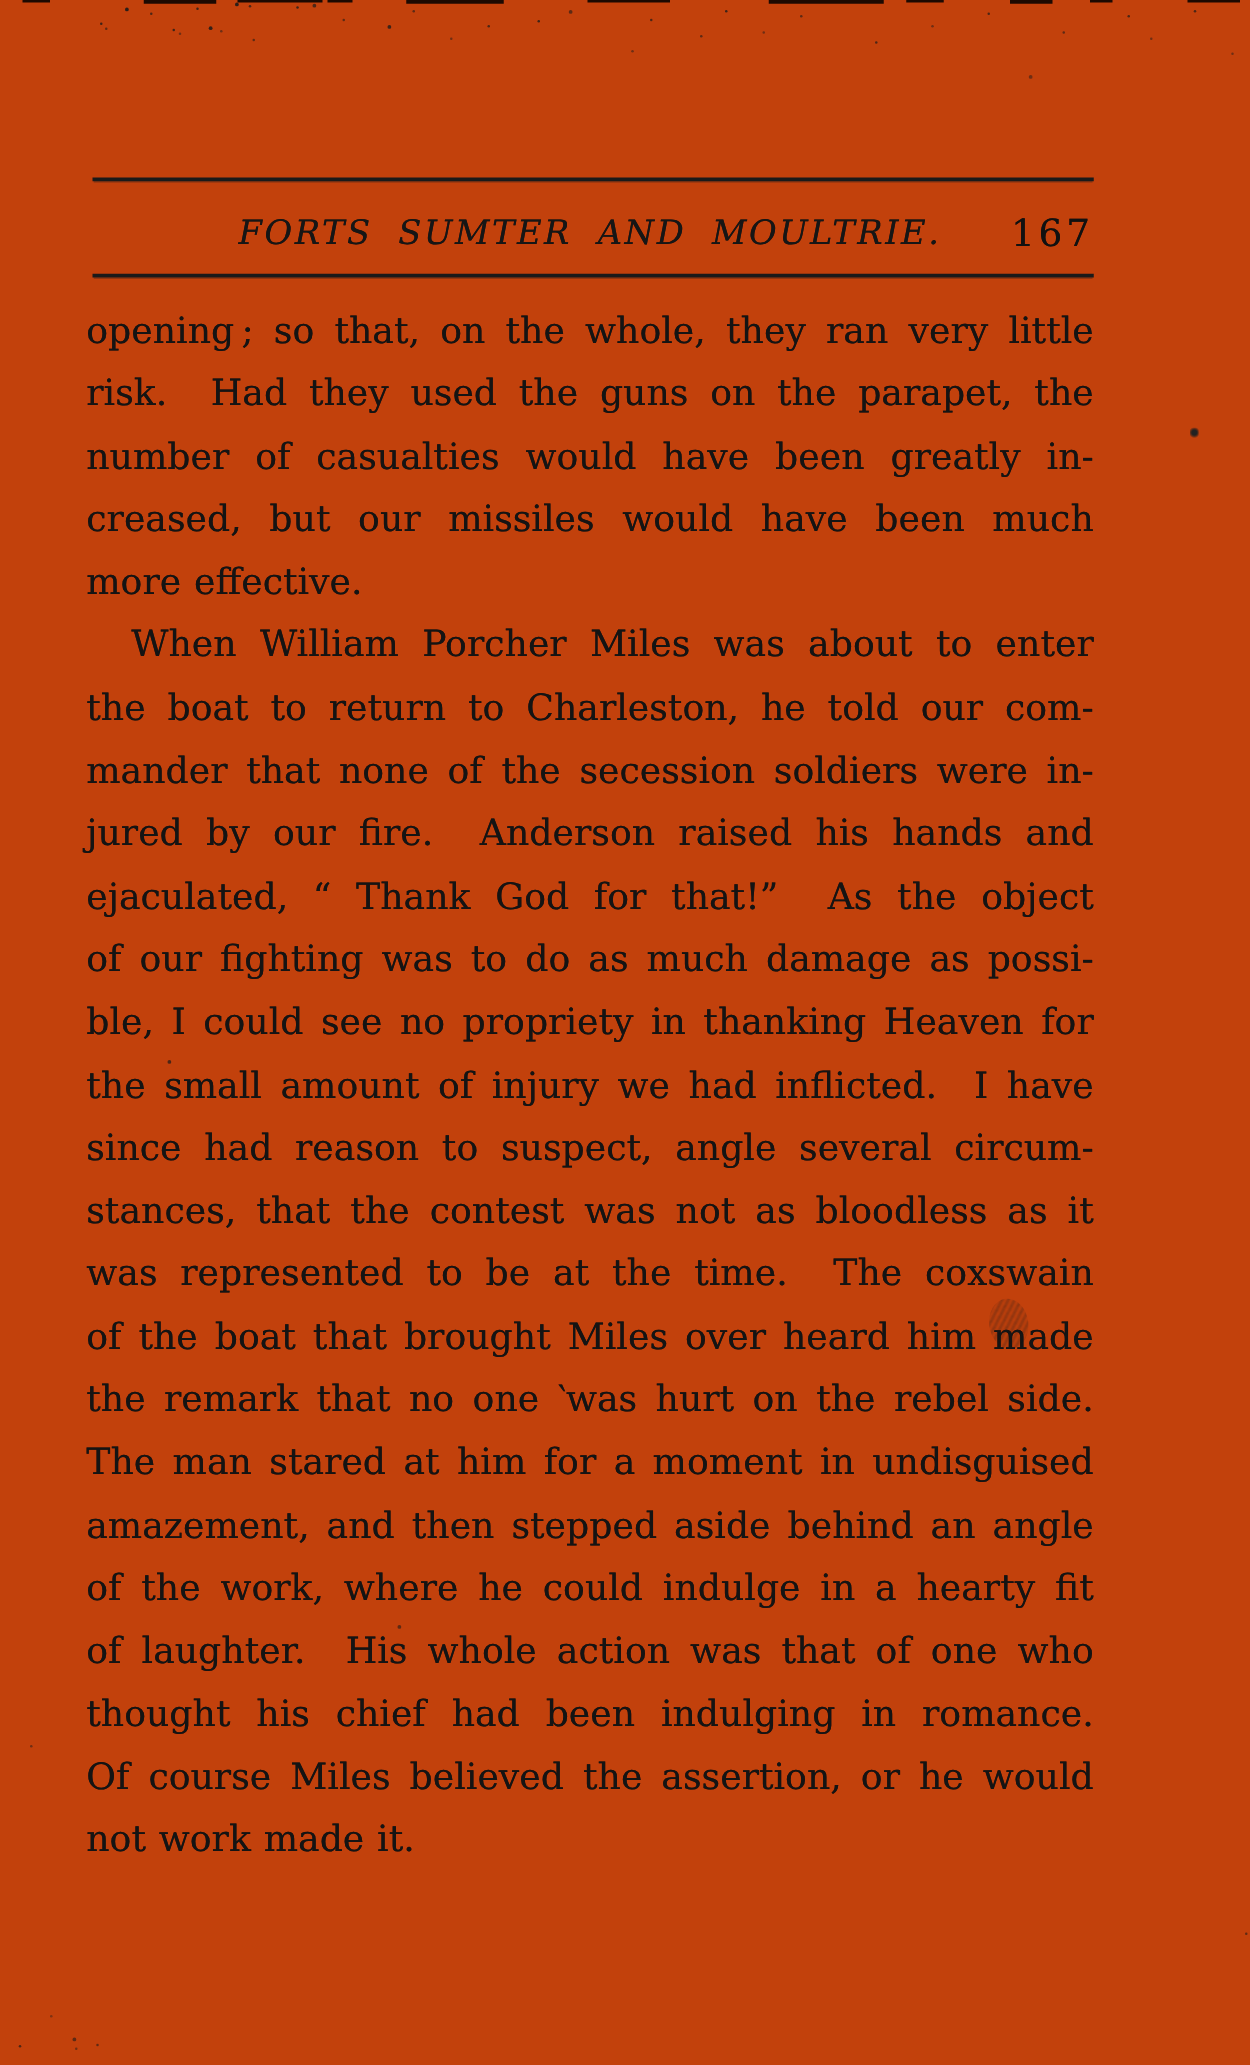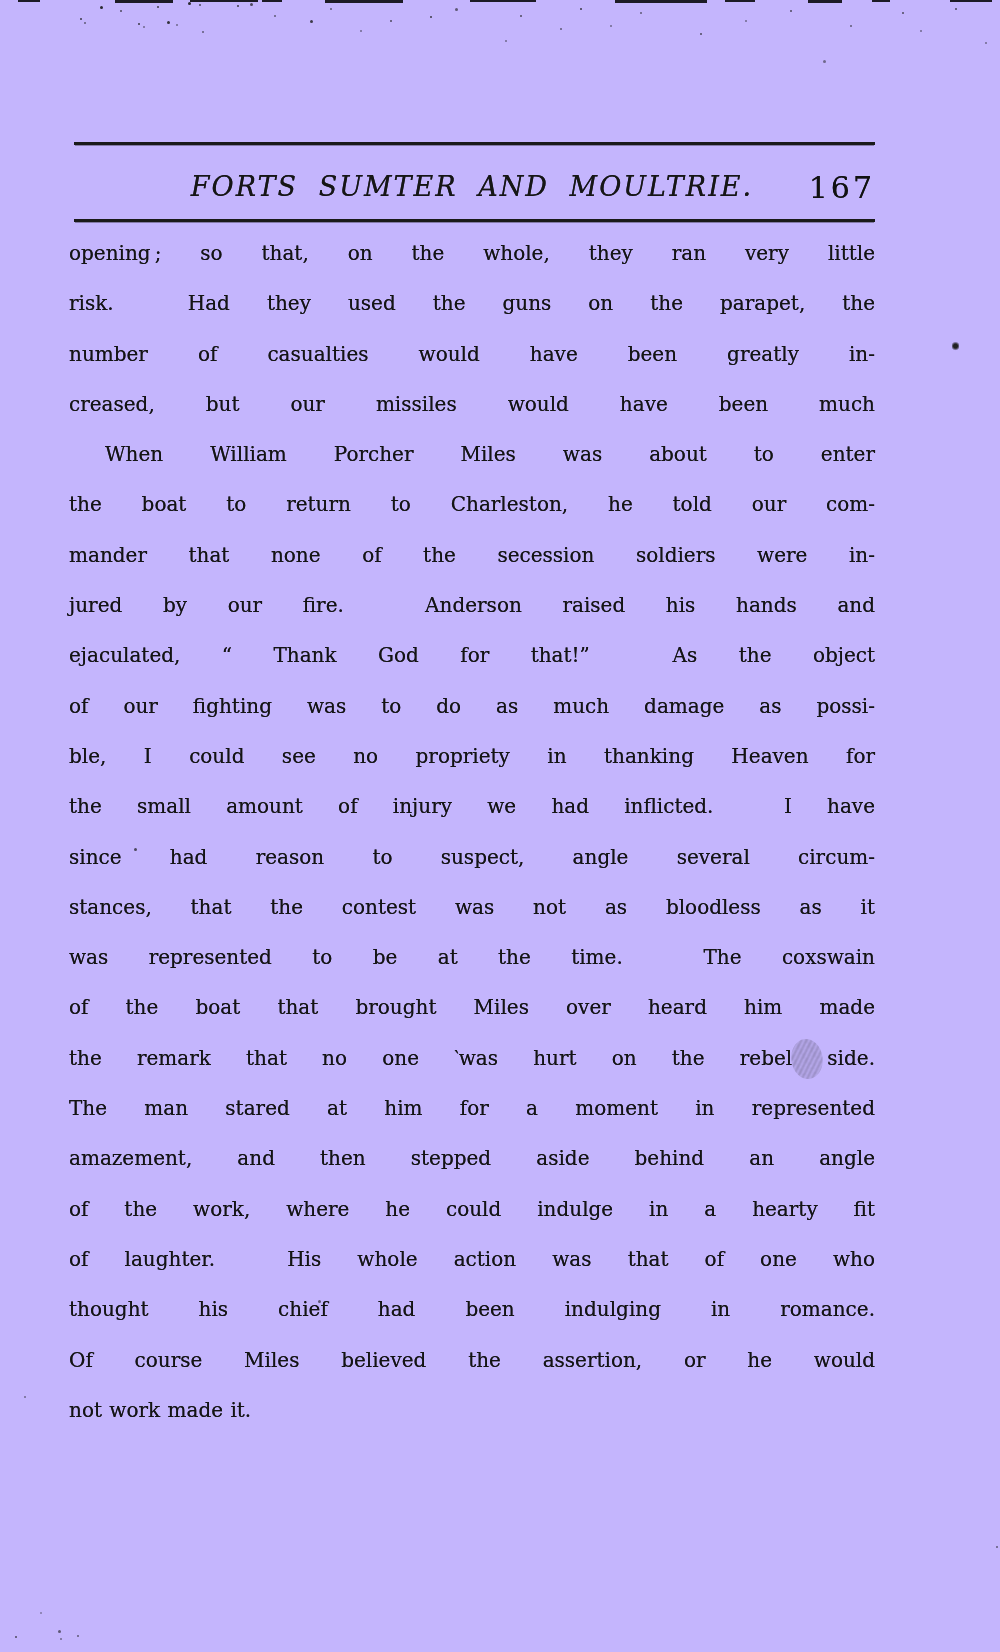--- a/index.html
+++ b/index.html
@@ -1,21 +1,21 @@
 <!DOCTYPE html>
 <html><head>
 <meta charset="utf-8">
 <style>
   html, body { margin: 0; padding: 0; background: #ffffff; }
 
   .page {
     position: relative;
     width: 1000px;
     height: 1652px;
-    background: #c4b5fd;
+    background: #c2410c;
     overflow: hidden;
     font-family: "DejaVu Serif", serif;
     color: #141414;
   }
 
   
   .rule {
     position: absolute;
     left: 74px;
     width: 801px;
@@ -52,24 +52,24 @@
     font-size: 30px;
     line-height: 48px;
     letter-spacing: 3px;
     color: #111111;
     text-shadow: 0 0 0.5px rgba(10,10,10,0.8);
   }
 
   
   .page-body {
     position: absolute;
-    top: 228px;
+    top: 239px;
     left: 69px;
     width: 806px;
-    font-size: 20px;
+    font-size: 29px;
     text-shadow: 0 0 0.5px rgba(10,10,10,0.75);
   }
   .line {
     height: 50.3px;
     line-height: 50.3px;
     text-align: justify;
     text-align-last: justify;
     word-spacing: 1px;
     overflow: visible;
     white-space: normal;
@@ -126,36 +126,37 @@
   </div>
 
   <div class="rule rule-bottom"></div>
 
   <div class="page-body">
       <div class="para">
         <div class="line">opening ; so that, on the whole, they ran very little</div>
         <div class="line">risk.&nbsp; Had they used the guns on the parapet, the</div>
         <div class="line">number of casualties would have been greatly in-</div>
         <div class="line">creased, but our missiles would have been much</div>
+        <div class="line last">more effective.</div>
       </div>
       <div class="para">
         <div class="line indent">When William Porcher Miles was about to enter</div>
         <div class="line">the boat to return to Charleston, he told our com-</div>
         <div class="line">mander that none of the secession soldiers were in-</div>
         <div class="line">jured by our fire.&nbsp; Anderson raised his hands and</div>
         <div class="line">ejaculated, “&nbsp;Thank God for that!”&nbsp; As the object</div>
         <div class="line">of our fighting was to do as much damage as possi-</div>
         <div class="line">ble, I could see no propriety in thanking Heaven for</div>
         <div class="line">the small amount of injury we had inflicted.&nbsp; I have</div>
         <div class="line">since had reason to suspect, angle several circum-</div>
         <div class="line">stances, that the contest was not as bloodless as it</div>
         <div class="line">was represented to be at the time.&nbsp; The coxswain</div>
         <div class="line">of the boat that brought Miles over heard him made</div>
         <div class="line">the remark that no one ‵was hurt on the rebel side.</div>
-        <div class="line">The man stared at him for a moment in represented</div>
+        <div class="line">The man stared at him for a moment in undisguised</div>
         <div class="line">amazement, and then stepped aside behind an angle</div>
         <div class="line">of the work, where he could indulge in a hearty fit</div>
         <div class="line">of laughter.&nbsp; His whole action was that of one who</div>
         <div class="line">thought his chief had been indulging in romance.</div>
         <div class="line">Of course Miles believed the assertion, or he would</div>
         <div class="line last">not work made it.</div>
       </div>
     </div>
 
   <div class="smudge"></div>

